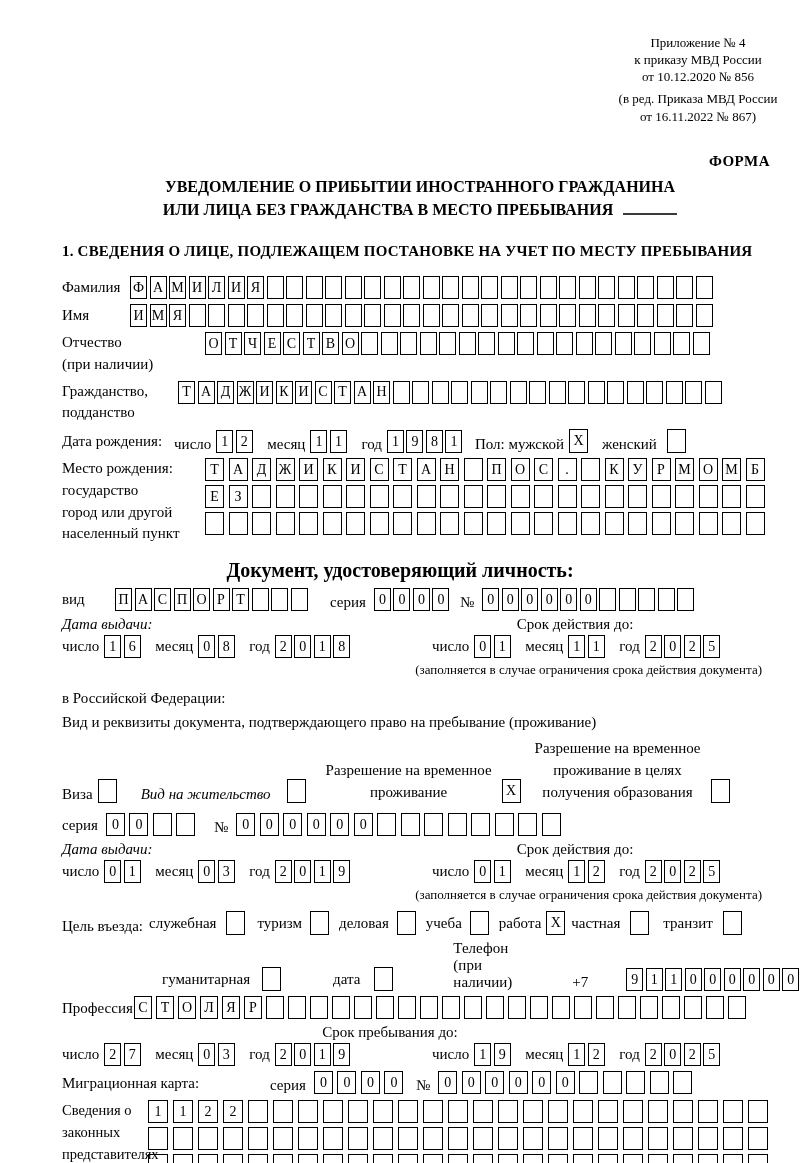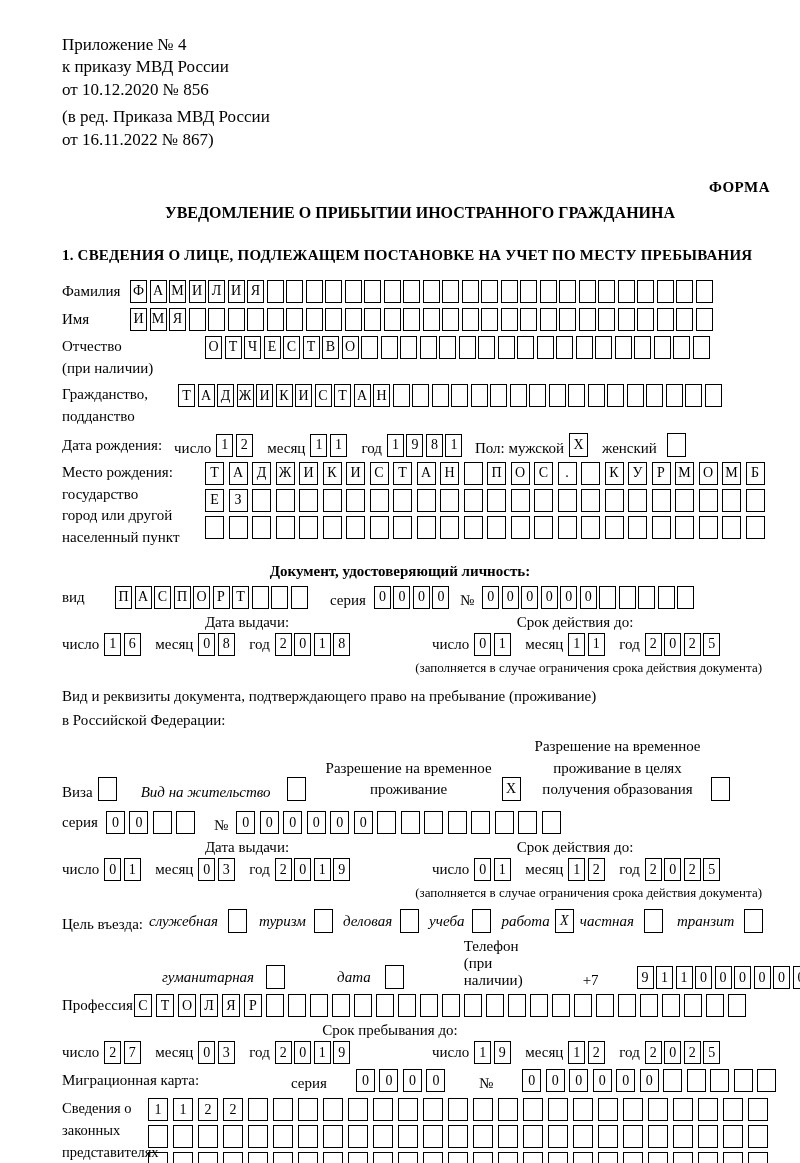--- a/index.html
+++ b/index.html
@@ -2,21 +2,21 @@
 <html><head>
 <meta charset="utf-8">
 <style>
   *{box-sizing:border-box;margin:0;padding:0;}
   html,body{background:#fff;}
   .page{
     width:800px;height:1163px;background:#ffffff;color:#000;
     font-family:"Liberation Serif","DejaVu Serif",serif;
     padding:34px 22px 0 62px;overflow:hidden;position:relative;
   }
-  .annex{font-size:17px;line-height:1.32;}
+  .annex{margin-left:556px;font-size:13px;line-height:1.32;text-align:center;}
   .annex-note{margin-top:5px;}
   .forma{text-align:right;font-weight:bold;font-size:15px;margin:28px 8px 4px 0;letter-spacing:0.5px;}
   .title{text-align:center;font-weight:bold;font-size:16px;line-height:1.42;margin-top:6px;}
   .blank-line{display:inline-block;width:54px;height:14px;border-bottom:2px solid #3a3a3a;margin-left:10px;}
   .section1{font-weight:bold;font-size:15px;margin:22px 0 16px 0;letter-spacing:0.2px;}
 
   .row{display:flex;align-items:flex-end;margin-bottom:5px;font-size:15px;}
   .row.top{align-items:flex-start;}
   .stack{display:flex;flex-direction:column;}
   .stack .cells{margin-bottom:4px;}
@@ -35,31 +35,31 @@
   .lw116{width:116px;}
   .lw143{width:143px;}
   .lw53{width:53px;}
   .lw82{width:82px;font-size:14.5px;line-height:1.5;}
   .dl{margin:0 5px 0 12px;}
   .dl.first{margin-left:0;}
   .ml6{margin-left:6px;} .ml8{margin-left:8px;} .ml10{margin-left:10px;} .ml12{margin-left:12px;}
   .ml14{margin-left:14px;} .ml16{margin-left:16px;} .ml20{margin-left:20px;} .ml24{margin-left:24px;font-style:italic;}
   .ml28{margin-left:28px;} .ml40{margin-left:40px;}
 
-  .doc-header{text-align:center;font-weight:bold;font-size:15px;margin:14px 40px 6px 0;}
+  .doc-header{text-align:center;font-weight:bold;font-size:20px;margin:14px 40px 6px 0;}
   .heads{display:flex;font-size:15px;margin-bottom:2px;}
-  .heads .h1{width:370px;text-align:center;}
+  .heads .h1{width:370px;text-align:left;font-style:italic;}
   .heads .h2{flex:1;text-align:center;margin-right:60px;}
   .half{display:flex;align-items:center;}
   .half.left{width:370px;}
   .note{font-size:13px;text-align:right;margin:-1px 16px 8px 0;}
   .intro{font-size:15px;line-height:1.6;}
   .permit-row{display:flex;align-items:flex-end;font-size:15px;margin:4px 0 10px;}
   .ptext{text-align:center;line-height:1.45;}
-  .pair{display:flex;align-items:center;font-style:italic;}
+  .pair{display:flex;align-items:center;}
   .gnote{font-size:12.5px;text-align:center;margin:4px 0 0 90px;}
 </style>
 </head>
 <body>
 
 <div class="page">
 
   <div class="annex">
     <div>Приложение № 4</div>
     <div>к приказу МВД России</div>
@@ -67,20 +67,23 @@
     <div class="annex-note">
       <div>(в ред. Приказа МВД России</div>
       <div>от 16.11.2022 № 867)</div>
     </div>
   </div>
 
   <div class="forma">ФОРМА</div>
 
   <div class="title">
     <div>УВЕДОМЛЕНИЕ О ПРИБЫТИИ ИНОСТРАННОГО ГРАЖДАНИНА</div>
+    <div>
+      <span>ИЛИ ЛИЦА БЕЗ ГРАЖДАНСТВА В МЕСТО ПРЕБЫВАНИЯ</span><span class="blank-line"></span>
+    </div>
   </div>
 
   <div class="section1">1. СВЕДЕНИЯ О ЛИЦЕ, ПОДЛЕЖАЩЕМ ПОСТАНОВКЕ НА УЧЕТ ПО МЕСТУ ПРЕБЫВАНИЯ</div>
 
   <div class="row">
     <span class="lab lw68">Фамилия</span>
     <span class="cells">
         <span class="cell">Ф</span>
         <span class="cell">А</span>
         <span class="cell">М</span>
@@ -414,22 +417,22 @@
       <span class="cells">
           <span class="cell">2</span>
           <span class="cell">0</span>
           <span class="cell">2</span>
           <span class="cell">5</span>
         </span>
     </span>
   </div>
   <div class="note">(заполняется в случае ограничения срока действия документа)</div>
 
+  <div class="intro">в Российской Федерации:</div>
   <div class="intro">Вид и реквизиты документа, подтверждающего право на пребывание (проживание)</div>
-  <div class="intro">в Российской Федерации:</div>
 
   <div class="permit-row">
     <span>Виза</span>
     <span class="checkbox"></span>
     <span class="ml24">Вид на жительство</span>
     <span class="checkbox ml16"></span>
     <span class="ptext ml20">
       <span>Разрешение на временное</span><br>
       <span>проживание</span>
     </span>
@@ -643,21 +646,21 @@
       <span class="dl">год</span>
       <span class="cells">
           <span class="cell">2</span>
           <span class="cell">0</span>
           <span class="cell">2</span>
           <span class="cell">5</span>
         </span>
     </span>
   </div>
 
-  <div class="row" style="margin-top:4px;gap:21px;">
+  <div class="row" style="margin-top:4px;">
     <span class="lab" style="width:168px;">Миграционная карта:</span>
     <span class="ml40">серия</span>
     <span class="cells w24 ml8">
         <span class="cell">0</span>
         <span class="cell">0</span>
         <span class="cell">0</span>
         <span class="cell">0</span>
       </span>
     <span class="ml8">№</span>
     <span class="cells w24 ml8">

